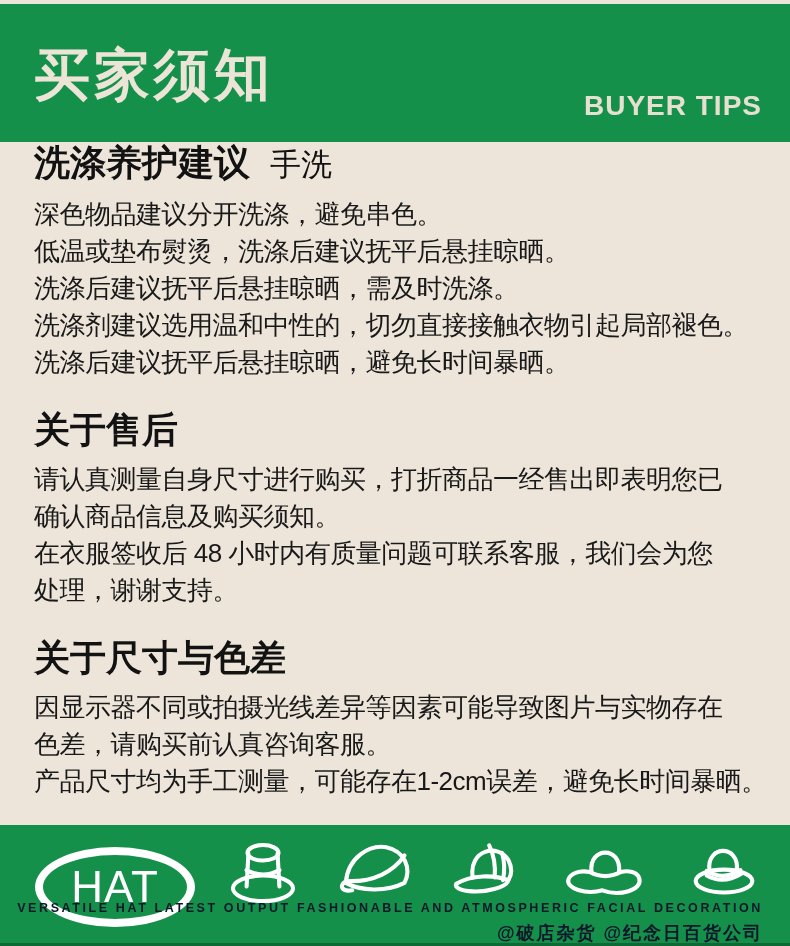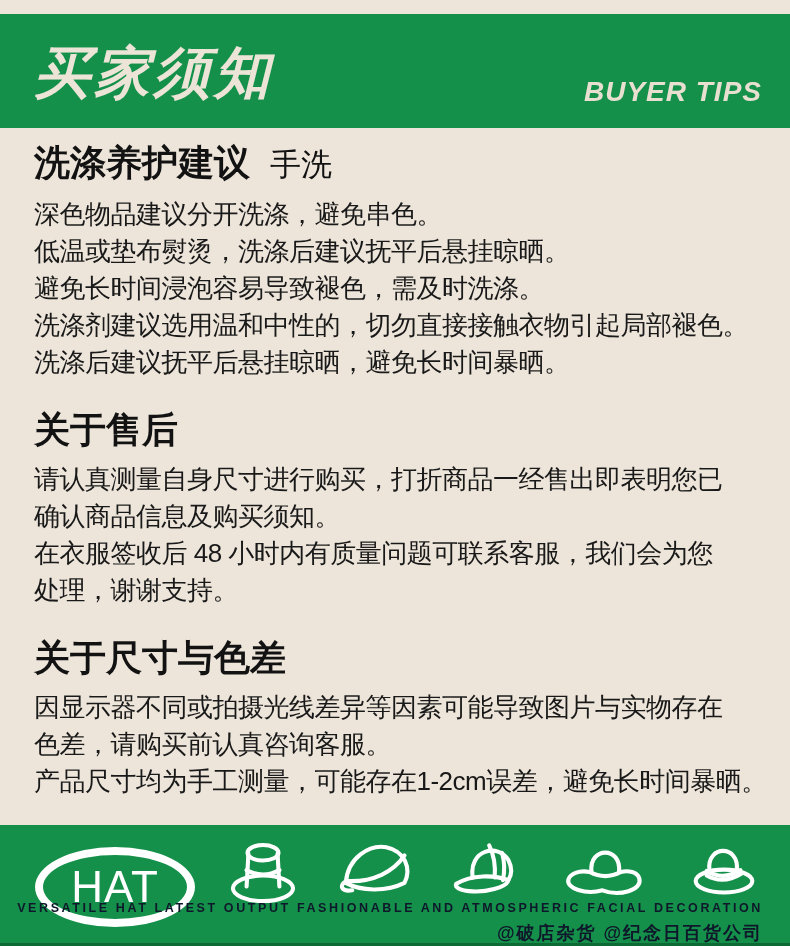--- a/index.html
+++ b/index.html
@@ -12,28 +12,27 @@
     position: relative;
     width: 790px;
     height: 946px;
     background: #ede5da;
     overflow: hidden;
   }
 
   
   .header {
     position: absolute;
-    top: 14px; left: 0; right: 0;
-    height: 114px;
+    top: 4px; left: 0; right: 0;
+    height: 138px;
     background: #14904a;
     display: flex;
     align-items: center;
     justify-content: space-between;
     padding: 0 28px 0 34px;
-    font-style: italic;
   }
   .header h1 {
     font-size: 56px;
     font-weight: 900;
     color: #ece4d6;
     letter-spacing: 4px;
     line-height: 1;
     padding-top: 4px;
   }
   .header .subtitle {
@@ -140,21 +139,21 @@
 
   <main class="content">
 
     <section class="section">
       <h2 class="sec-h">
         <span>洗涤养护建议</span><span class="sec-note">手洗</span>
       </h2>
       <div class="sec-lines">
         <p class="line">深色物品建议分开洗涤，避免串色。</p>
         <p class="line">低温或垫布熨烫，洗涤后建议抚平后悬挂晾晒。</p>
-        <p class="line">避免长时间浸泡容易导致褪色，需及时洗涤。</p>
+        <p class="line">洗涤后建议抚平后悬挂晾晒，需及时洗涤。</p>
         <p class="line">洗涤剂建议选用温和中性的，切勿直接接触衣物引起局部褪色。</p>
         <p class="line">洗涤后建议抚平后悬挂晾晒，避免长时间暴晒。</p>
       </div>
     </section>
 
     <section class="section">
       <h2 class="sec-h">
         <span>关于售后</span>
       </h2>
       <div class="sec-lines">

